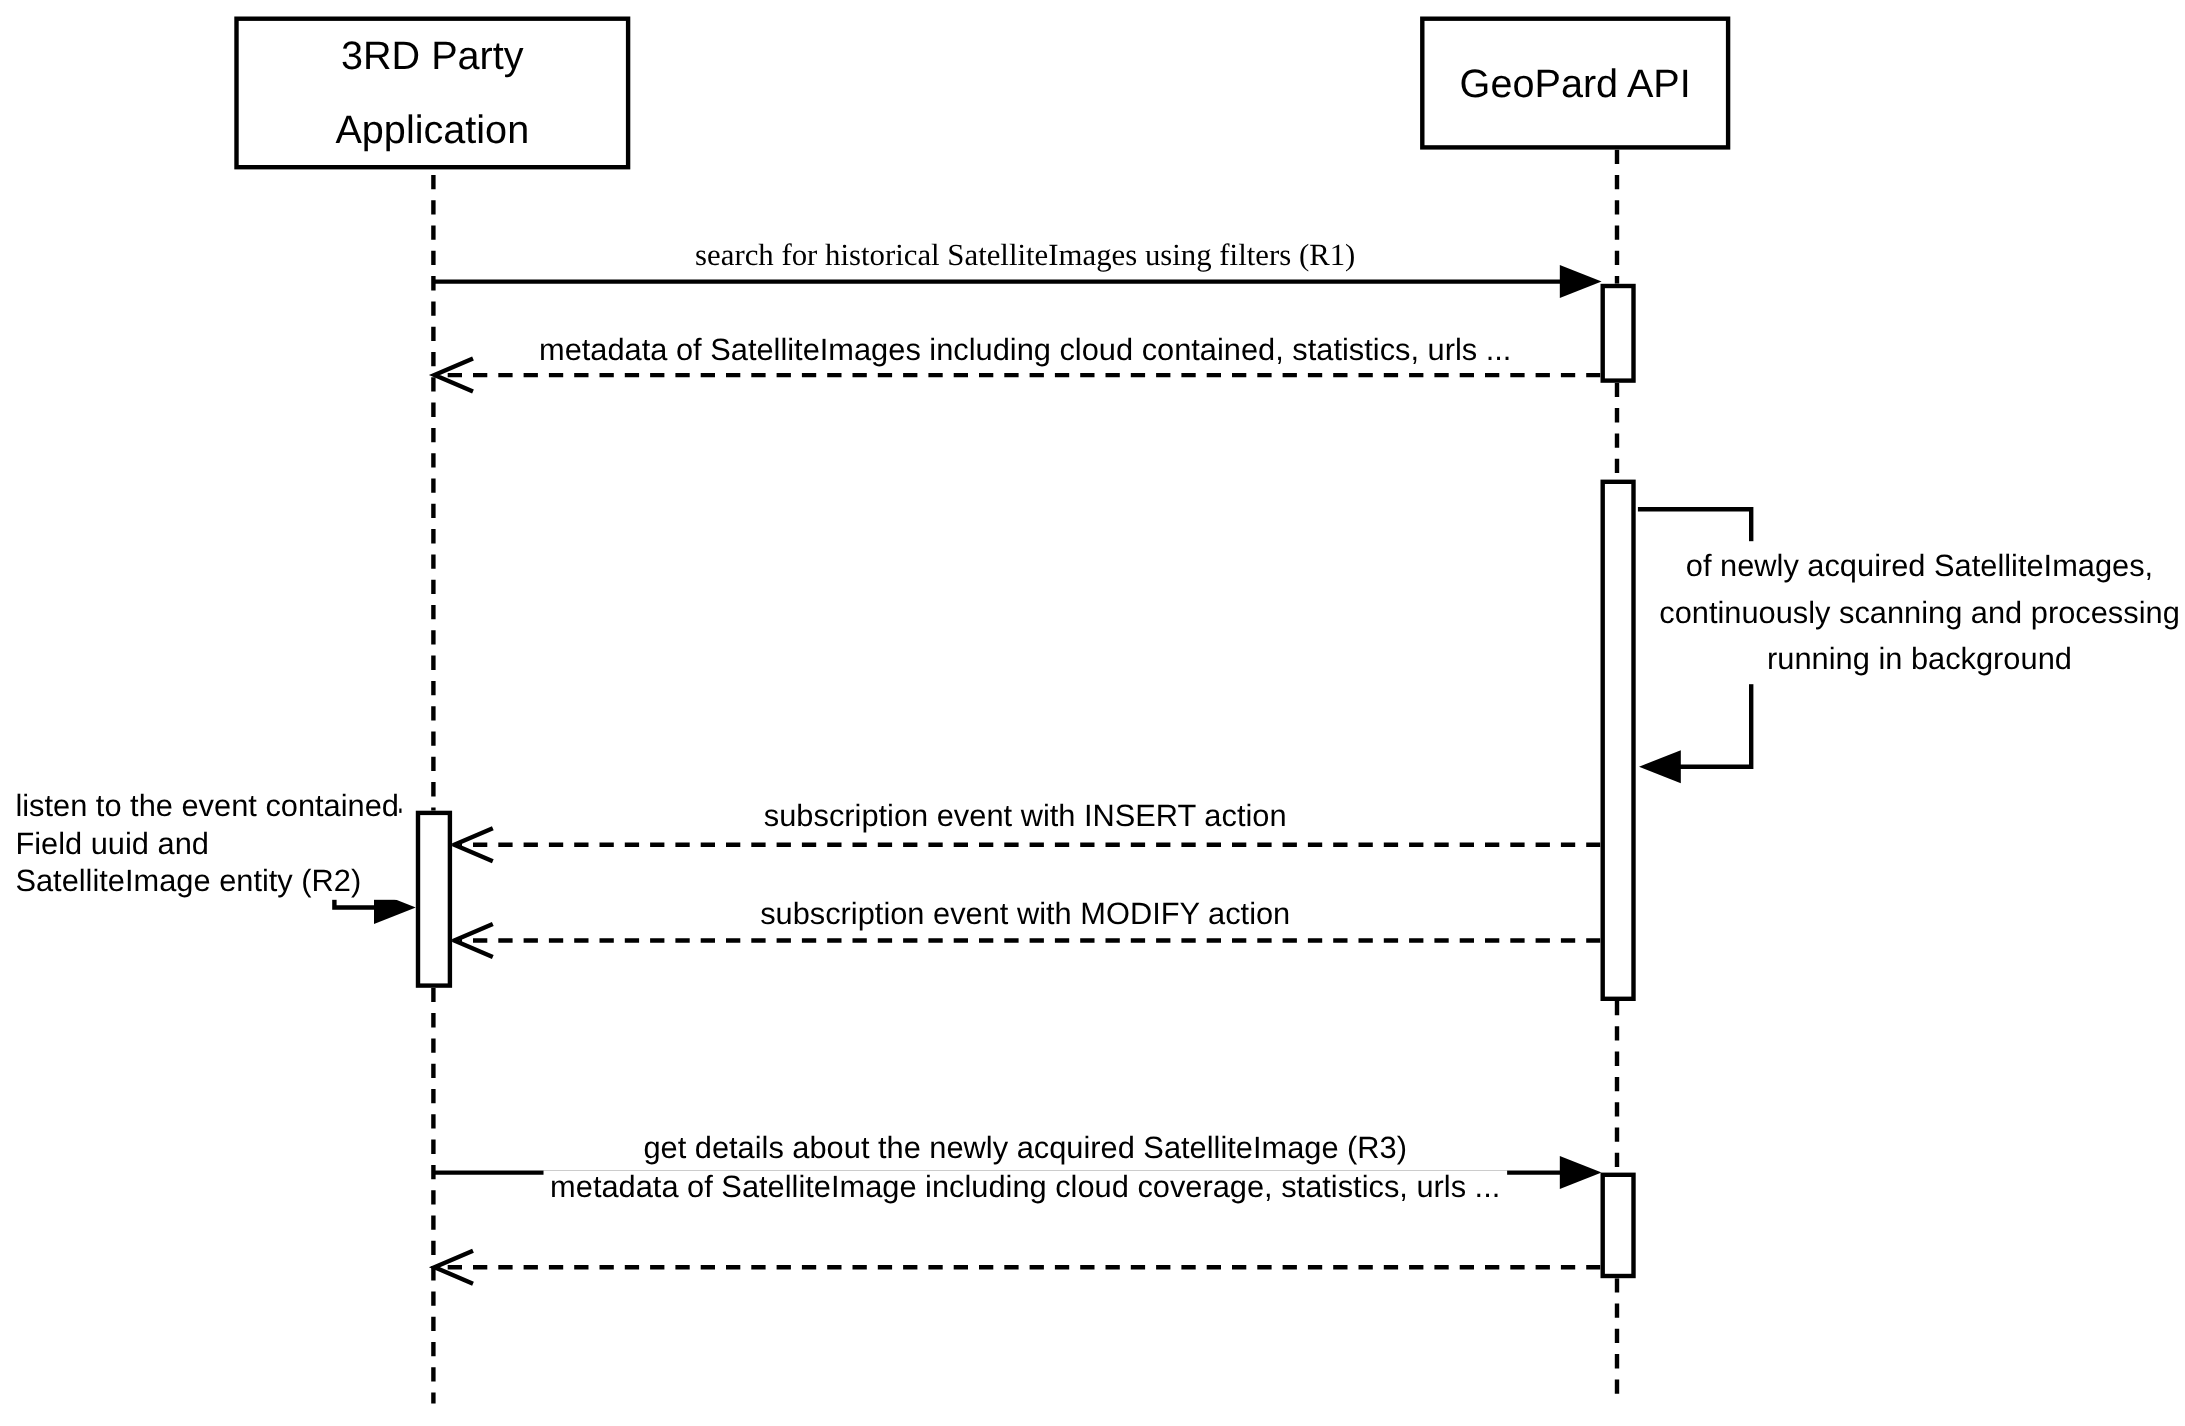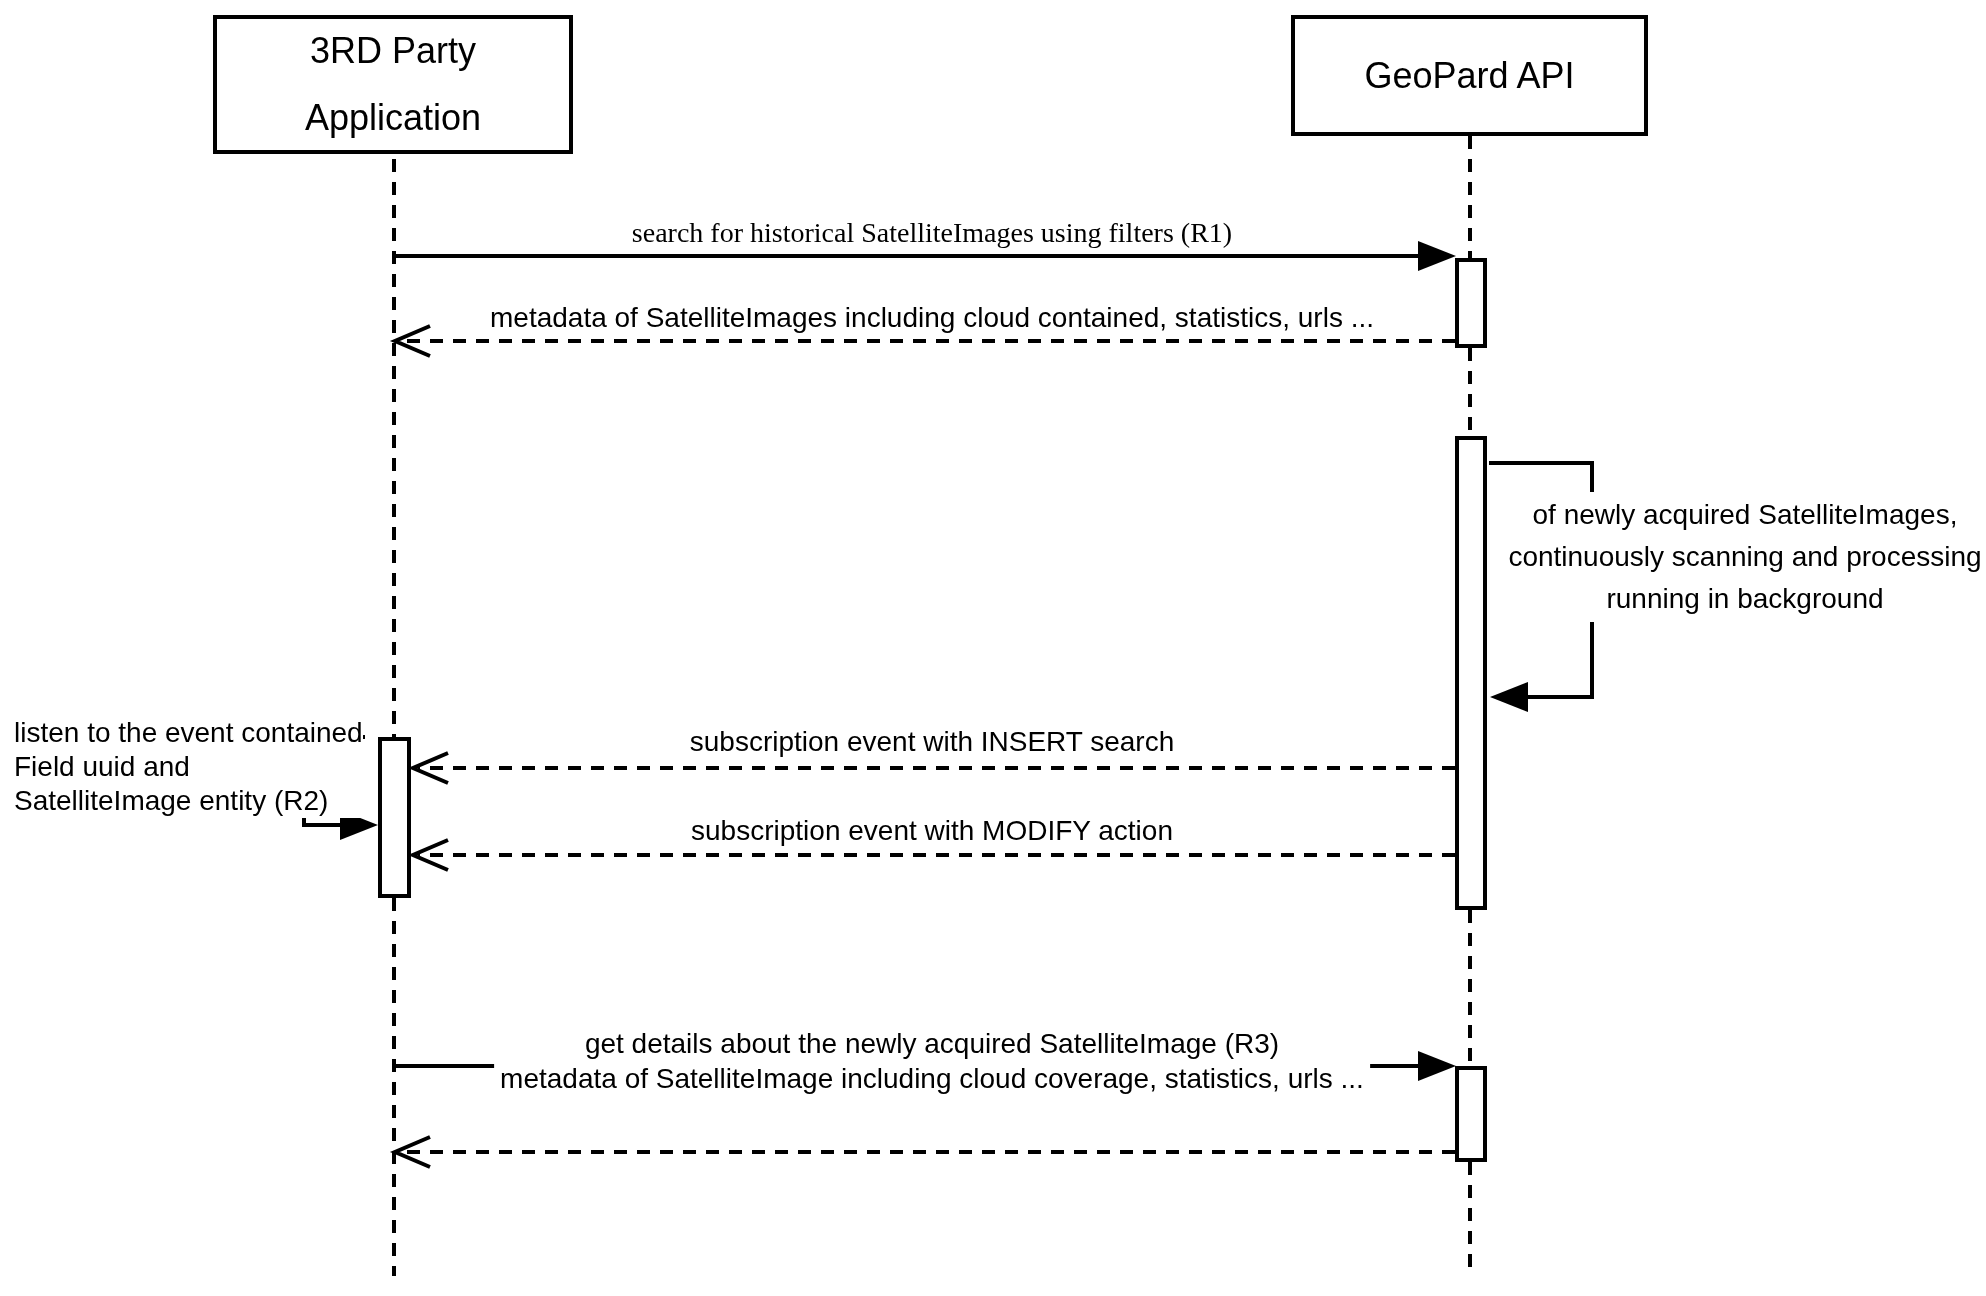--- a/index.html
+++ b/index.html
@@ -33,21 +33,21 @@
     justify-content: center;
     z-index: 2;
     text-align: center;
   }
   .participant-box .title-line {
     font-size: 36px;
     line-height: 46px;
     white-space: nowrap;
   }
   #participant-left  { left: 213px;  top: 15px; width: 360px; height: 139px; gap: 21px; }
-  #participant-right { left: 1291px; top: 15px; width: 357px; height: 121px; }
+  #participant-right { left: 1291px; top: 15px; width: 282px; height: 121px; }
 
   .activation-bar {
     position: absolute;
     box-sizing: border-box;
     border: 4px solid #000000;
     background: #ffffff;
     z-index: 2;
   }
   #act-right-1 { left: 1455px; top: 258px;  width: 32px; height: 90px;  }
   #act-right-2 { left: 1455px; top: 436px;  width: 32px; height: 474px; }
@@ -143,21 +143,21 @@
     <span class="title-line">GeoPard API</span>
   </div>
 
   <div class="activation-bar" id="act-right-1"></div>
   <div class="activation-bar" id="act-right-2"></div>
   <div class="activation-bar" id="act-right-3"></div>
   <div class="activation-bar" id="act-left-1"></div>
 
   <div class="msg-label" id="label-m1">search for historical SatelliteImages using filters (R1)</div>
   <div class="msg-label" id="label-r1">metadata of SatelliteImages including cloud contained, statistics, urls ...</div>
-  <div class="msg-label" id="label-insert">subscription event with INSERT search</div>
+  <div class="msg-label" id="label-insert">subscription event with INSERT action</div>
   <div class="msg-label" id="label-modify">subscription event with MODIFY action</div>
   <div class="msg-label" id="label-m3">get details about the newly acquired SatelliteImage (R3)</div>
   <div class="msg-label" id="label-r3">metadata of SatelliteImage including cloud coverage, statistics, urls ...</div>
 
   <div class="note" id="note-right">
     <div>of newly acquired SatelliteImages,</div>
     <div>continuously scanning and processing</div>
     <div>running in background</div>
   </div>
   <div class="note" id="note-left">

